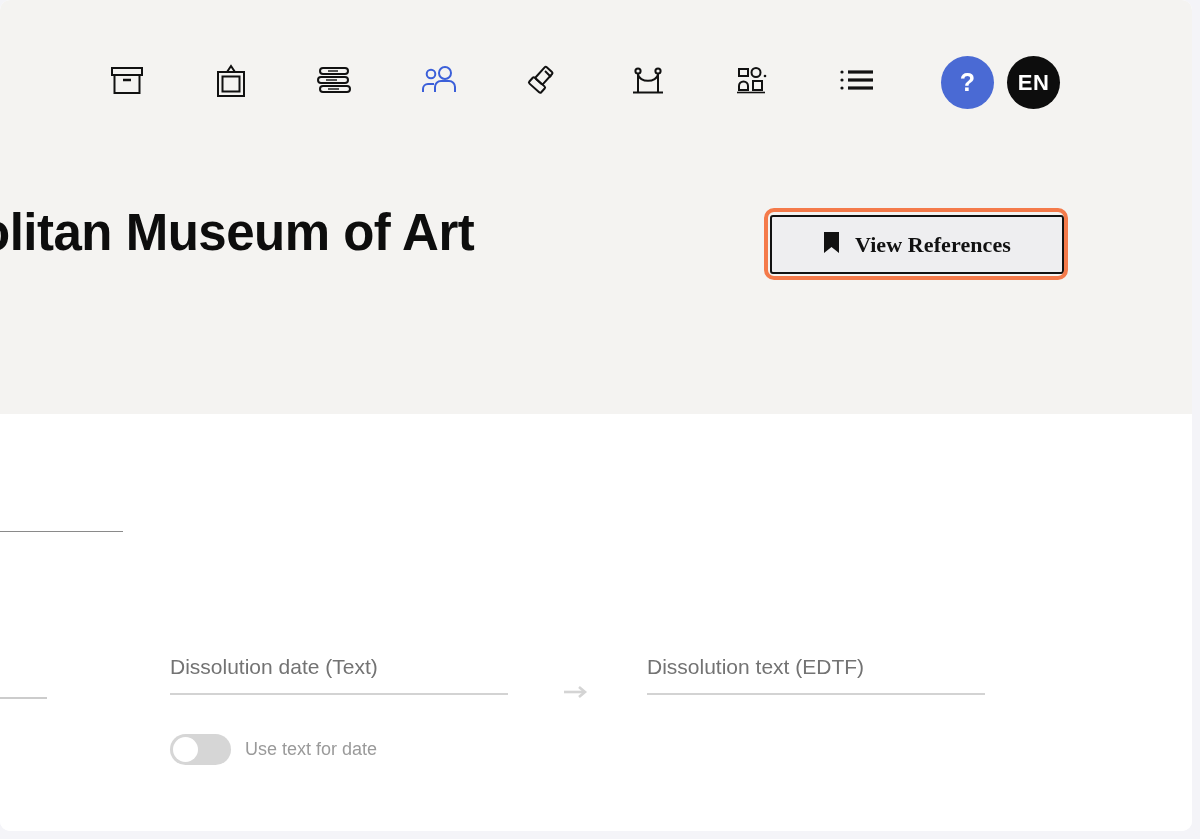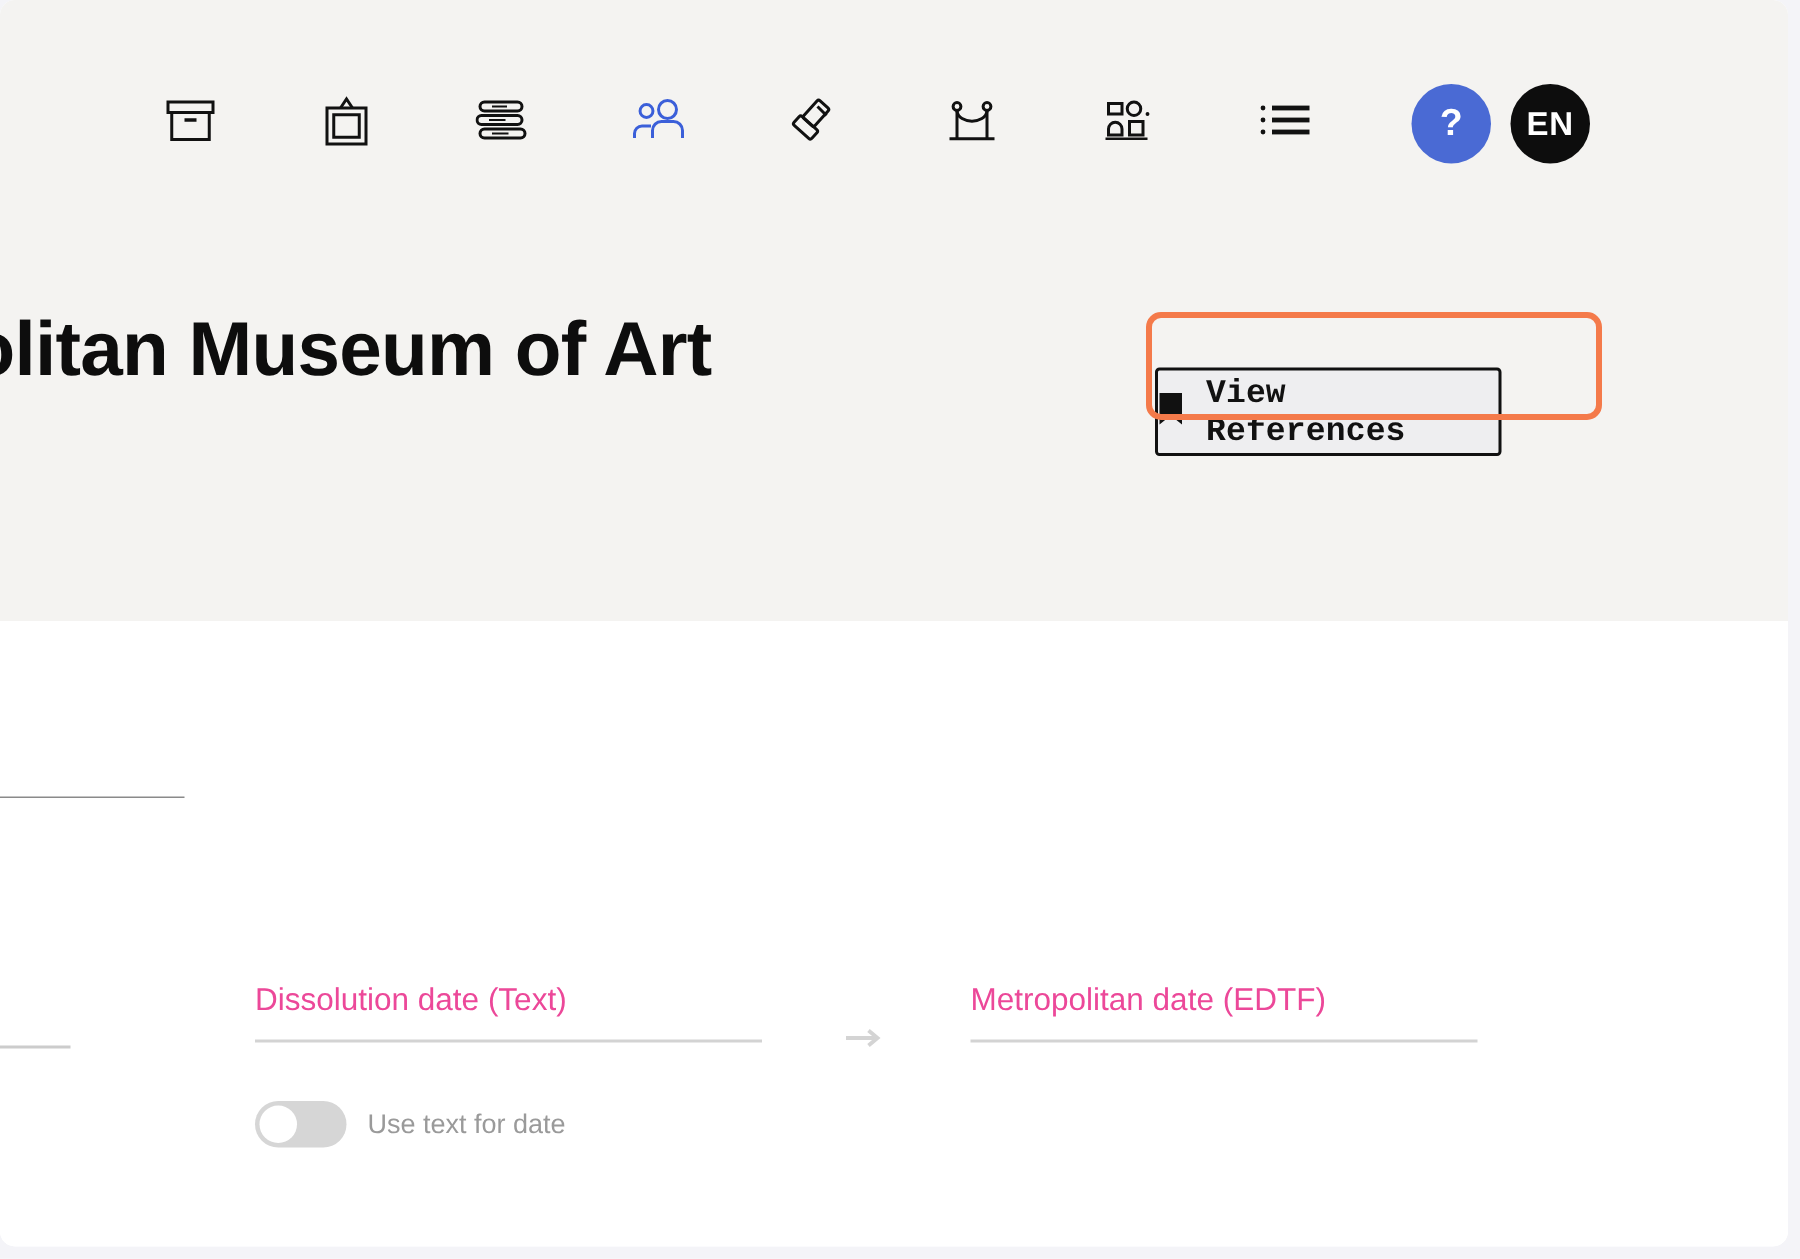--- a/index.html
+++ b/index.html
@@ -126,32 +126,31 @@
     border: 4px solid #f47a4a;
     border-radius: 10px;
     background: transparent;
     pointer-events: none;
   }
 
   #view-references-button {
     position: absolute;
     left: 770px;
     top: 215px;
-    width: 231px;
+    width: 294px;
     height: 59px;
     background: #eeeef0;
     border: 2px solid #111111;
     border-radius: 3px;
     display: flex;
     align-items: center;
     justify-content: center;
     gap: 15px;
     cursor: pointer;
-    font-family: Liberation Mono, monospace;
-    margin-top: 30px;
+    font-family: Liberation Serif, serif;
   }
   #view-references-label {
     font-size: 22px;
     font-weight: bold;
     color: #111111;
     letter-spacing: 0.1px;
   }
 
   
   #form-area {
@@ -170,21 +169,21 @@
     height: 1px;
   }
   #clipped-underline-top  { left: 0; top: 117px; width: 123px; background: #8a8a8a; }
   #clipped-underline-left { left: 0; top: 283px; width: 47px; height: 2px; background: #cccccc; }
 
   .field {
     position: absolute;
   }
   .field-label {
     font-size: 21px;
-    color: #ec4899;
+    color: #737373;
     font-family: "Liberation Sans", sans-serif;
     white-space: nowrap;
   }
   .field-underline {
     margin-top: 14px;
     height: 2px;
     background: #d3d3d3;
   }
 
   #field-dissolution-text     { left: 170px; top: 241px; width: 338px; }
@@ -359,21 +358,21 @@
     </div>
 
     <span id="transfer-arrow-icon">
       <svg width="26" height="16" viewBox="0 0 26 16" fill="none" stroke="#d4d4d4" stroke-width="2.6">
         <line x1="1" y1="8" x2="21" y2="8"></line>
         <path d="M16 3 L22 8 L16 13" fill="none"></path>
       </svg>
     </span>
 
     <div class="field" id="field-dissolution-edtf">
-      <div class="field-label">Metropolitan date (EDTF)</div>
+      <div class="field-label">Dissolution text (EDTF)</div>
       <div class="field-underline"></div>
     </div>
 
     <div id="toggle-row">
       <div id="use-text-toggle"></div>
       <span id="use-text-toggle-label">Use text for date</span>
     </div>
 
   </div>
 </div>

